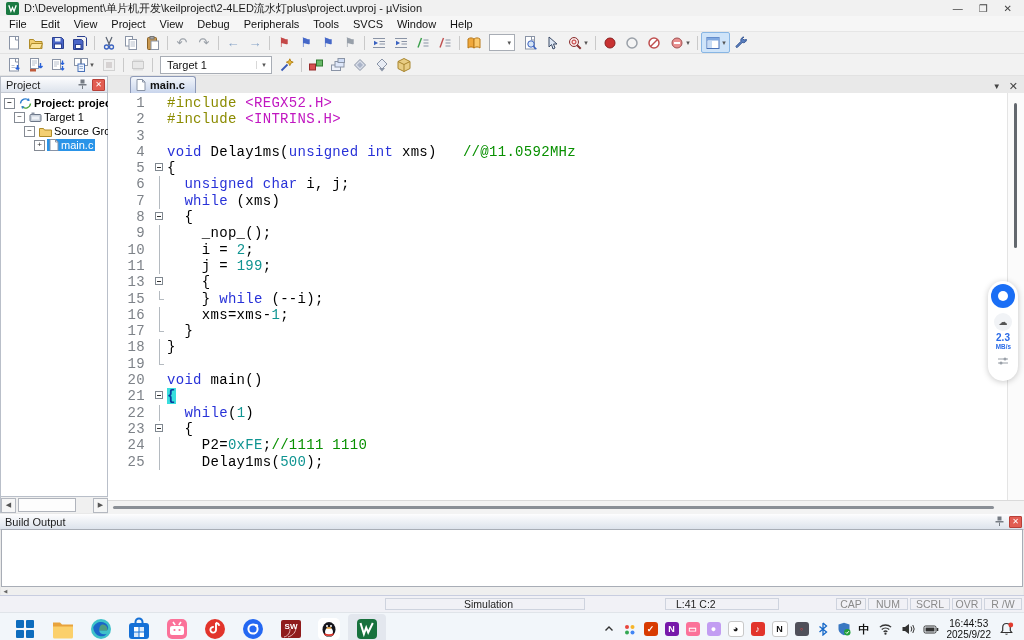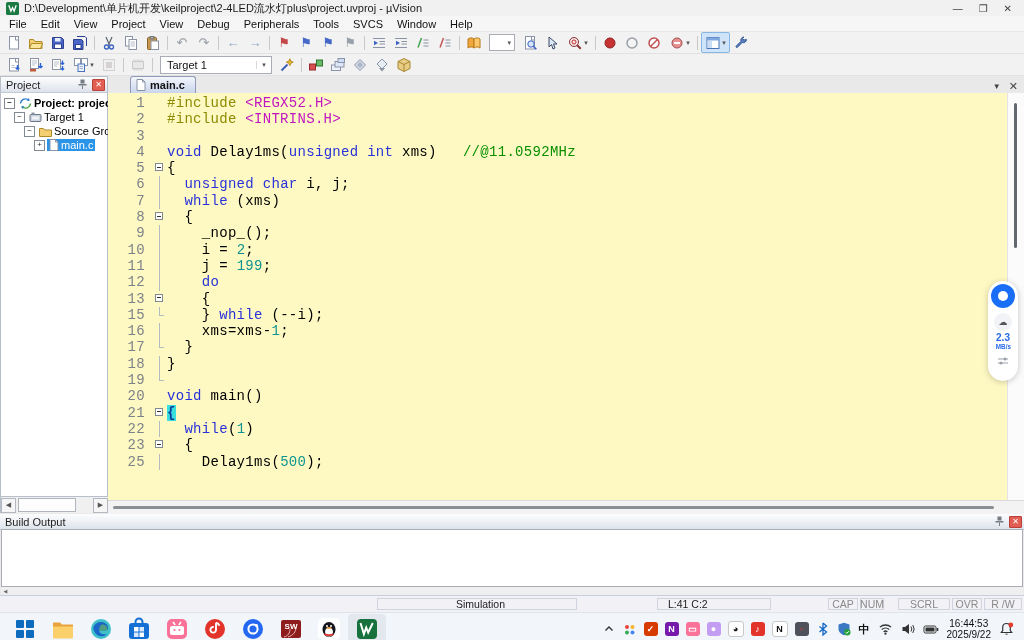--- a/index.html
+++ b/index.html
@@ -37,21 +37,21 @@
   .titem.sel{background:#2a94e8;color:#fff}
   #project-hscroll{position:absolute;left:0;top:421px;width:108px;height:16px;background:#f0f0f0;display:flex;align-items:center;border-left:1px solid #b9bfc9;box-sizing:border-box}
   .sb-btn{width:13px;height:13px;background:#f6f6f6;border:1px solid #b4b8c0;color:#555;font-size:7px;line-height:11px;text-align:center;flex:none}
   .sb-thumb{width:56px;height:12px;background:#fdfdfd;border:1px solid #b0b4bc;margin-left:2px}
   #project-hscroll .spacer{flex:1}
   #tabbar{position:absolute;left:108px;top:0;right:0;height:17px;background:#e9e9e9;border-bottom:1px solid #9aa4b8;display:flex;align-items:flex-end}
   .tab{height:16px;background:linear-gradient(#f3f6fb,#c9d5ec);border:1px solid #8e9ab8;border-bottom:none;border-radius:3px 3px 0 0;display:flex;align-items:center;gap:4px;padding:0 10px 0 5px;margin-left:22px;font-weight:bold;color:#111}
   .tab-right{margin-left:auto;display:flex;align-items:center;gap:8px;padding-right:6px;color:#444}
   .tab-right .tr-dd{font-size:8px}
   .tab-right .tr-x{font-size:11px}
-  #editor{position:absolute;left:108px;top:17px;right:16px;height:407px;background:#fef9c3;overflow:hidden}
+  #editor{position:absolute;left:108px;top:17px;right:16px;height:407px;background:#ffffff;overflow:hidden}
   #code{padding-top:2px;font-family:"Liberation Mono","DejaVu Sans Mono",monospace;font-size:14px;letter-spacing:.3px}
   .cl{height:16.3px;line-height:16.3px;white-space:pre}
   .ln{display:inline-block;width:46px;text-align:right;padding-right:9px;color:#7d8288;box-sizing:border-box}
   .fm{display:inline-block;width:13px;height:16.3px;vertical-align:top;position:relative}
   .fm.minus:before{content:"";position:absolute;left:1px;top:3px;width:8px;height:8px;border:1px solid #808890;background:#fff;box-sizing:border-box}
   .fm.minus:after{content:"";position:absolute;left:3px;top:6.6px;width:4px;height:1px;background:#333}
   .fm.line:before{content:"";position:absolute;left:5px;top:0;bottom:0;width:1px;background:#b4bac0}
   .fm.end:before{content:"";position:absolute;left:5px;top:0;height:9px;width:1px;background:#b4bac0}
   .fm.end:after{content:"";position:absolute;left:5px;top:8px;width:5px;height:1px;background:#b4bac0}
   .c-pre{color:#8b8b00}.c-inc{color:#c117c1}.c-kw{color:#2832d8}.c-num{color:#0f9491}.c-com{color:#089000}.c-pl{color:#000}
@@ -537,31 +537,31 @@
         <div class="cl"><span class="ln">2</span><span class="fm"></span><span class="c-pre">#include </span><span class="c-inc">&lt;INTRINS.H&gt;</span></div>
         <div class="cl"><span class="ln">3</span><span class="fm"></span></div>
         <div class="cl"><span class="ln">4</span><span class="fm"></span><span class="c-kw">void</span><span class="c-pl"> Delay1ms(</span><span class="c-kw">unsigned</span><span class="c-pl"> </span><span class="c-kw">int</span><span class="c-pl"> xms)   </span><span class="c-com">//@11.0592MHz</span></div>
         <div class="cl"><span class="ln">5</span><span class="fm minus"></span><span class="c-pl">{</span></div>
         <div class="cl"><span class="ln">6</span><span class="fm line"></span><span class="c-pl">  </span><span class="c-kw">unsigned</span><span class="c-pl"> </span><span class="c-kw">char</span><span class="c-pl"> i, j;</span></div>
         <div class="cl"><span class="ln">7</span><span class="fm line"></span><span class="c-pl">  </span><span class="c-kw">while</span><span class="c-pl"> (xms)</span></div>
         <div class="cl"><span class="ln">8</span><span class="fm minus"></span><span class="c-pl">  {</span></div>
         <div class="cl"><span class="ln">9</span><span class="fm line"></span><span class="c-pl">    _nop_();</span></div>
         <div class="cl"><span class="ln">10</span><span class="fm line"></span><span class="c-pl">    i = </span><span class="c-num">2</span><span class="c-pl">;</span></div>
         <div class="cl"><span class="ln">11</span><span class="fm line"></span><span class="c-pl">    j = </span><span class="c-num">199</span><span class="c-pl">;</span></div>
-        <div class="cl"><span class="ln">12</span><span class="fm line"></span><span class="c-pl">    </span><span class="c-kw">do</span></div>
         <div class="cl"><span class="ln">13</span><span class="fm minus"></span><span class="c-pl">    {</span></div>
         <div class="cl"><span class="ln">15</span><span class="fm end"></span><span class="c-pl">    } </span><span class="c-kw">while</span><span class="c-pl"> (--i);</span></div>
         <div class="cl"><span class="ln">16</span><span class="fm line"></span><span class="c-pl">    xms=xms-</span><span class="c-num">1</span><span class="c-pl">;</span></div>
         <div class="cl"><span class="ln">17</span><span class="fm end"></span><span class="c-pl">  }</span></div>
         <div class="cl"><span class="ln">18</span><span class="fm line"></span><span class="c-pl">}</span></div>
         <div class="cl"><span class="ln">19</span><span class="fm end"></span></div>
         <div class="cl"><span class="ln">20</span><span class="fm"></span><span class="c-kw">void</span><span class="c-pl"> main()</span></div>
         <div class="cl"><span class="ln">21</span><span class="fm minus"></span><span class="c-hl">{</span></div>
         <div class="cl"><span class="ln">22</span><span class="fm line"></span><span class="c-pl">  </span><span class="c-kw">while</span><span class="c-pl">(</span><span class="c-num">1</span><span class="c-pl">)</span></div>
         <div class="cl"><span class="ln">23</span><span class="fm minus"></span><span class="c-pl">  {</span></div>
+        <div class="cl"><span class="ln">24</span><span class="fm line"></span><span class="c-pl">    P2=</span><span class="c-num">0xFE</span><span class="c-pl">;</span><span class="c-com">//1111 1110</span></div>
         <div class="cl"><span class="ln">25</span><span class="fm line"></span><span class="c-pl">    Delay1ms(</span><span class="c-num">500</span><span class="c-pl">);</span></div>
       </div>
   </div>
   <div id="editor-vscroll">
     <div class="vthumb"></div>
   </div>
   <div id="editor-hscroll">
     <div class="hthumb"></div>
   </div>
 
@@ -597,22 +597,22 @@
 </div>
 
 <div id="statusbar">
   <span style="flex:1"></span>
   <span class="sb-seg sb-sim">Simulation</span>
   <span style="width:78px"></span>
   <span class="sb-seg sb-cursor">L:41 C:2</span>
   <span style="width:55px"></span>
   <span id="sb-toggles" style="display:flex">
       <span class="sb-seg sb-toggle" style="width: 30px;">CAP</span>
-      <span class="sb-seg sb-toggle" style="width: 24px;">NUM</span>
-      <span class="sb-seg sb-toggle" style="width: 52px; margin-left: 12px;">SCRL</span>
+      <span class="sb-seg sb-toggle" style="width: 40px;">NUM</span>
+      <span class="sb-seg sb-toggle" style="width: 40px;">SCRL</span>
       <span class="sb-seg sb-toggle" style="width: 30px;">OVR</span>
       <span class="sb-seg sb-toggle" style="width: 38px;">R /W</span>
     </span>
 </div>
 
 <div id="taskbar">
   <div id="tb-icons" style="display:flex">
       <div class="tb-slot">
         <span>
           <svg width="24" height="24" viewBox="0 0 24 24">

